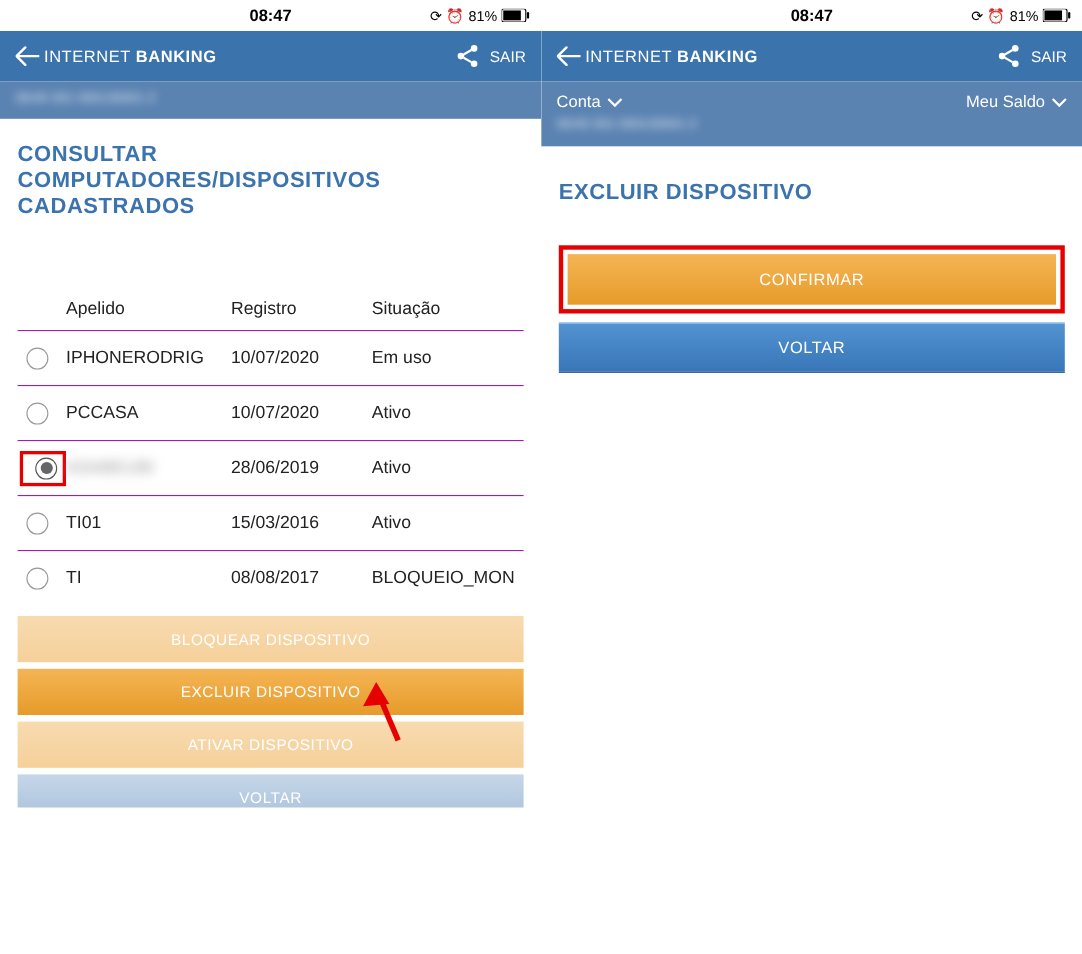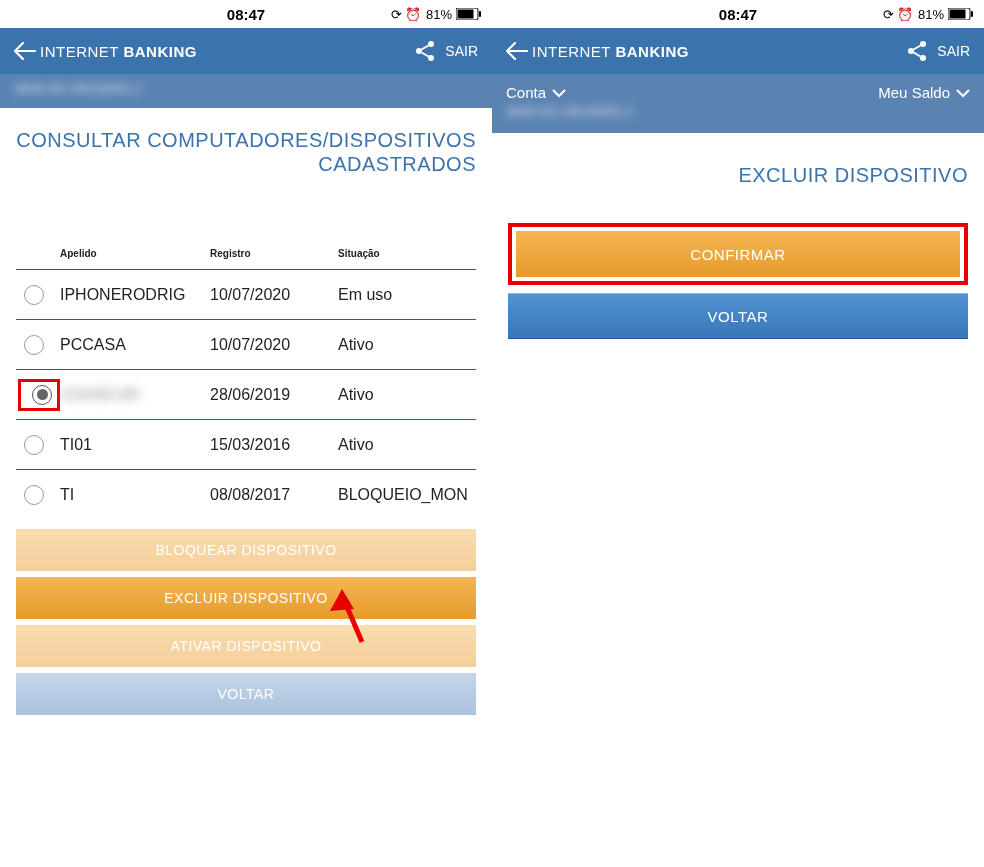--- a/index.html
+++ b/index.html
@@ -13,23 +13,23 @@
     .header-title { font-size: 15px; font-weight: 300; letter-spacing: 0.5px; }
     .header-title b { font-weight: 700; }
     .header-right { display: flex; align-items: center; gap: 8px; }
     .share-icon { width: 24px; height: 24px; }
     .sub-header { background: #5B83B2; color: #fff; padding: 10px 14px 14px; display: flex; justify-content: space-between; align-items: flex-start; }
     .account-block { display: flex; flex-direction: column; gap: 2px; justify-content: center; }
     .account-label { display: flex; align-items: center; gap: 6px; font-size: 15px; }
     .blurred-text { filter: blur(4px); font-size: 12px; color: rgba(255,255,255,0.8); margin-top: 2px; }
     .balance-label { display: flex; align-items: center; gap: 6px; font-size: 15px; text-align: center; }
     .content { padding: 20px 16px 10px; }
-    .page-title { color: #3B73AD; font-size: 20px; font-weight: 400; line-height: 1.2; letter-spacing: 0.5px; text-align: right; }
+    .page-title { color: #3B73AD; font-size: 20px; font-weight: 700; line-height: 1.2; letter-spacing: 0.5px; }
     .table-header { display: flex; padding: 12px 0 10px 0; margin-top: 60px; }
-    .th { font-weight: 700; font-size: 10px; color: #222; }
+    .th { font-weight: 400; font-size: 16px; color: #222; }
     .col-radio { width: 44px; flex-shrink: 0; }
     .col-apelido { width: 150px; flex-shrink: 0; }
     .col-registro { width: 128px; flex-shrink: 0; }
     .col-situacao { flex: 1; }
     .row { display: flex; align-items: center; height: 50px; border-top: 1px solid #a21caf; font-size: 16px; color: #222; }
     .row:last-of-type { border-bottom: 1px solid #ddd; }
     .radio { width: 20px; height: 20px; border: 1.5px solid #999; border-radius: 50%; margin-left: 8px; display: flex; align-items: center; justify-content: center; }
     .radio.selected { border-color: #555; }
     .radio.selected::after { content: ''; width: 11px; height: 11px; background: #666; border-radius: 50%; }
     .radio-highlight { border: 3px solid #e60000; padding: 3px; margin-left: 2px; }

